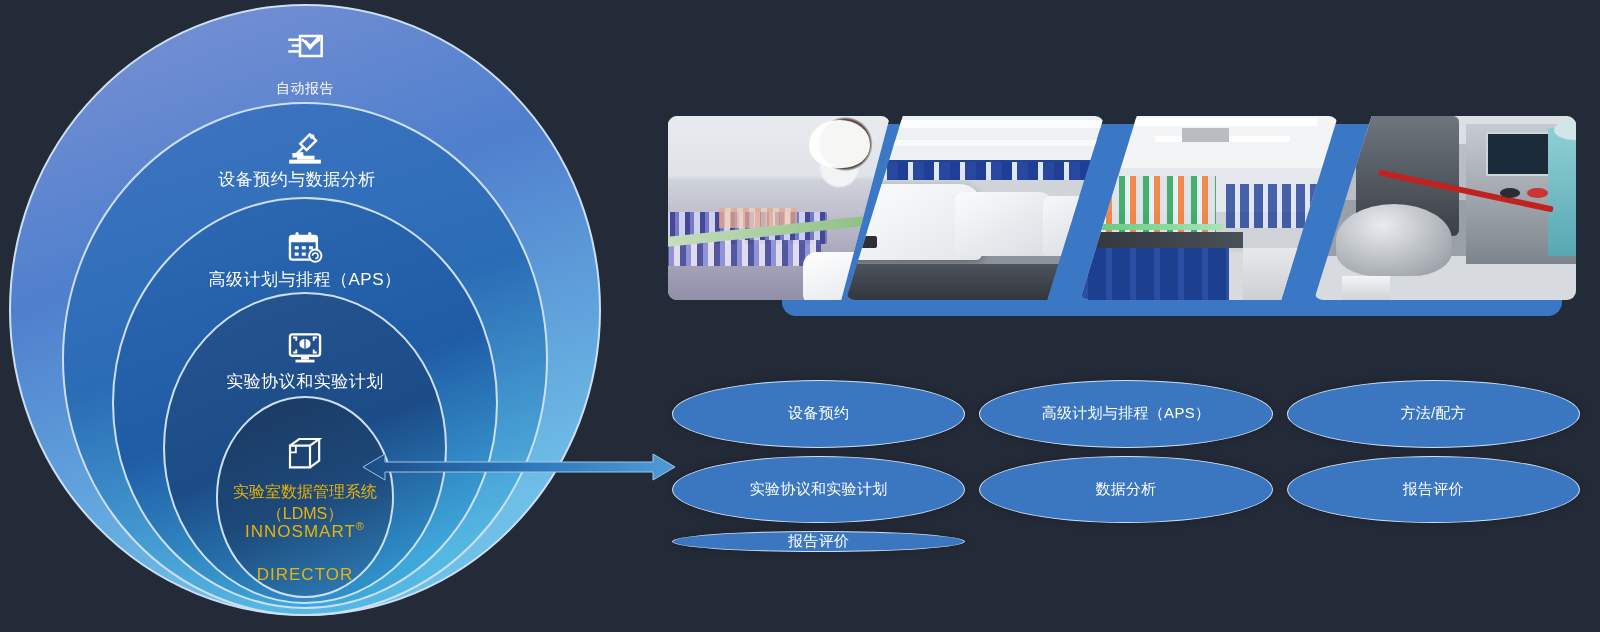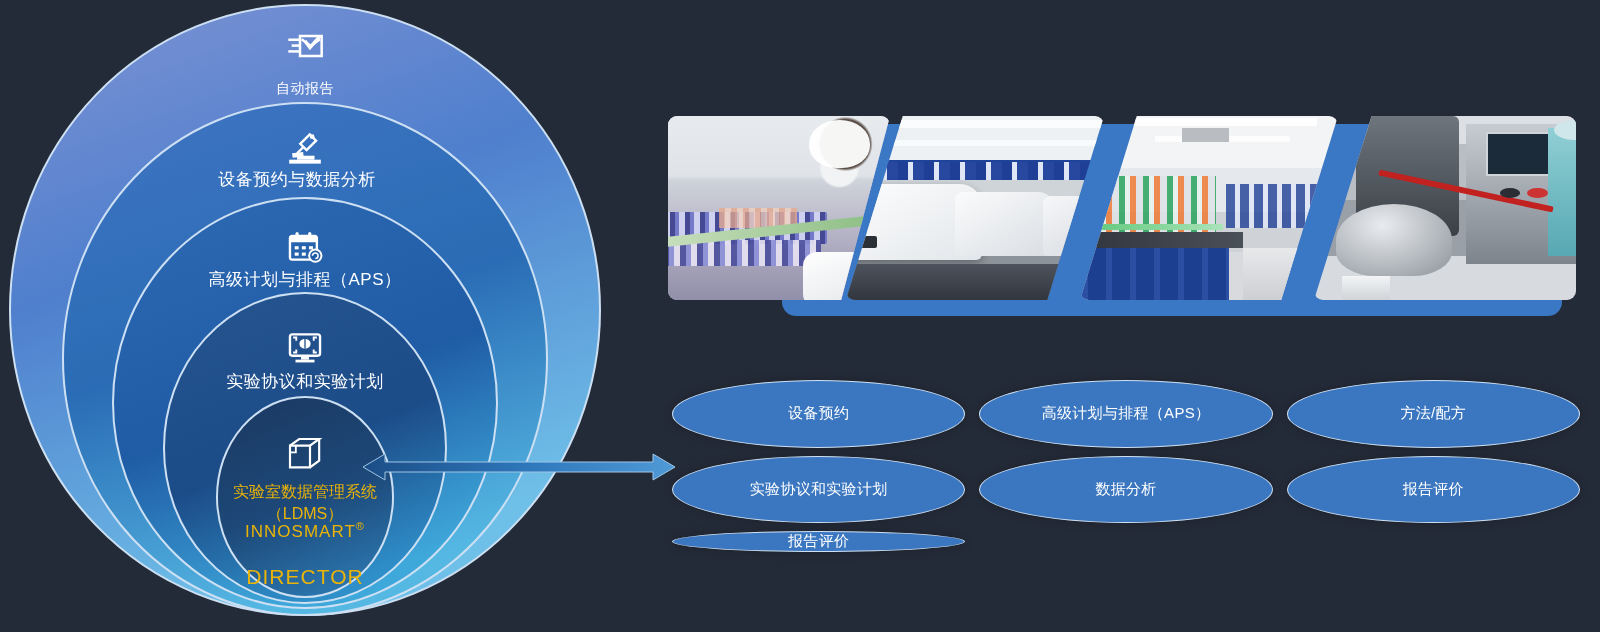--- a/index.html
+++ b/index.html
@@ -178,21 +178,21 @@
         <path d="M6 14 L17 6 L41 6 L30 14" stroke="#fff" stroke-width="2.6" fill="none"></path>
         <path d="M41 6 L41 32 L30 40" stroke="#fff" stroke-width="2.6" fill="none"></path>
         <path d="M13 14 L13 22 L6 22" stroke="#fff" stroke-width="2.2" fill="none"></path>
       </svg>
     </div>
     <div class="core-text" style="left:305px; top:482px; font-size:16px;">实验室数据管理系统</div>
     <div class="core-text" style="left:305px; top:504px; font-size:16px;">（LDMS）</div>
     <div class="core-text" style="left:305px; top:520px; font-size:17px; letter-spacing:1px;">
       <span>INNOSMART</span><sup style="font-size:11px;">®</sup>
     </div>
-    <div class="core-text" style="left:305px; top:565px; font-size:21px; letter-spacing:1px;">DIRECTOR</div>
+    <div class="core-text" style="left:305px; top:565px; font-size:17px; letter-spacing:1px;">DIRECTOR</div>
   </div>
 
   <div id="arrow">
     <svg viewBox="0 0 312 34" width="312" height="34">
       <defs>
         <linearGradient id="arrG" x1="0" y1="0" x2="1" y2="0">
           <stop offset="0" stop-color="#1b4d86"></stop>
           <stop offset="0.55" stop-color="#2f79bd"></stop>
           <stop offset="1" stop-color="#4f9ad6"></stop>
         </linearGradient>

